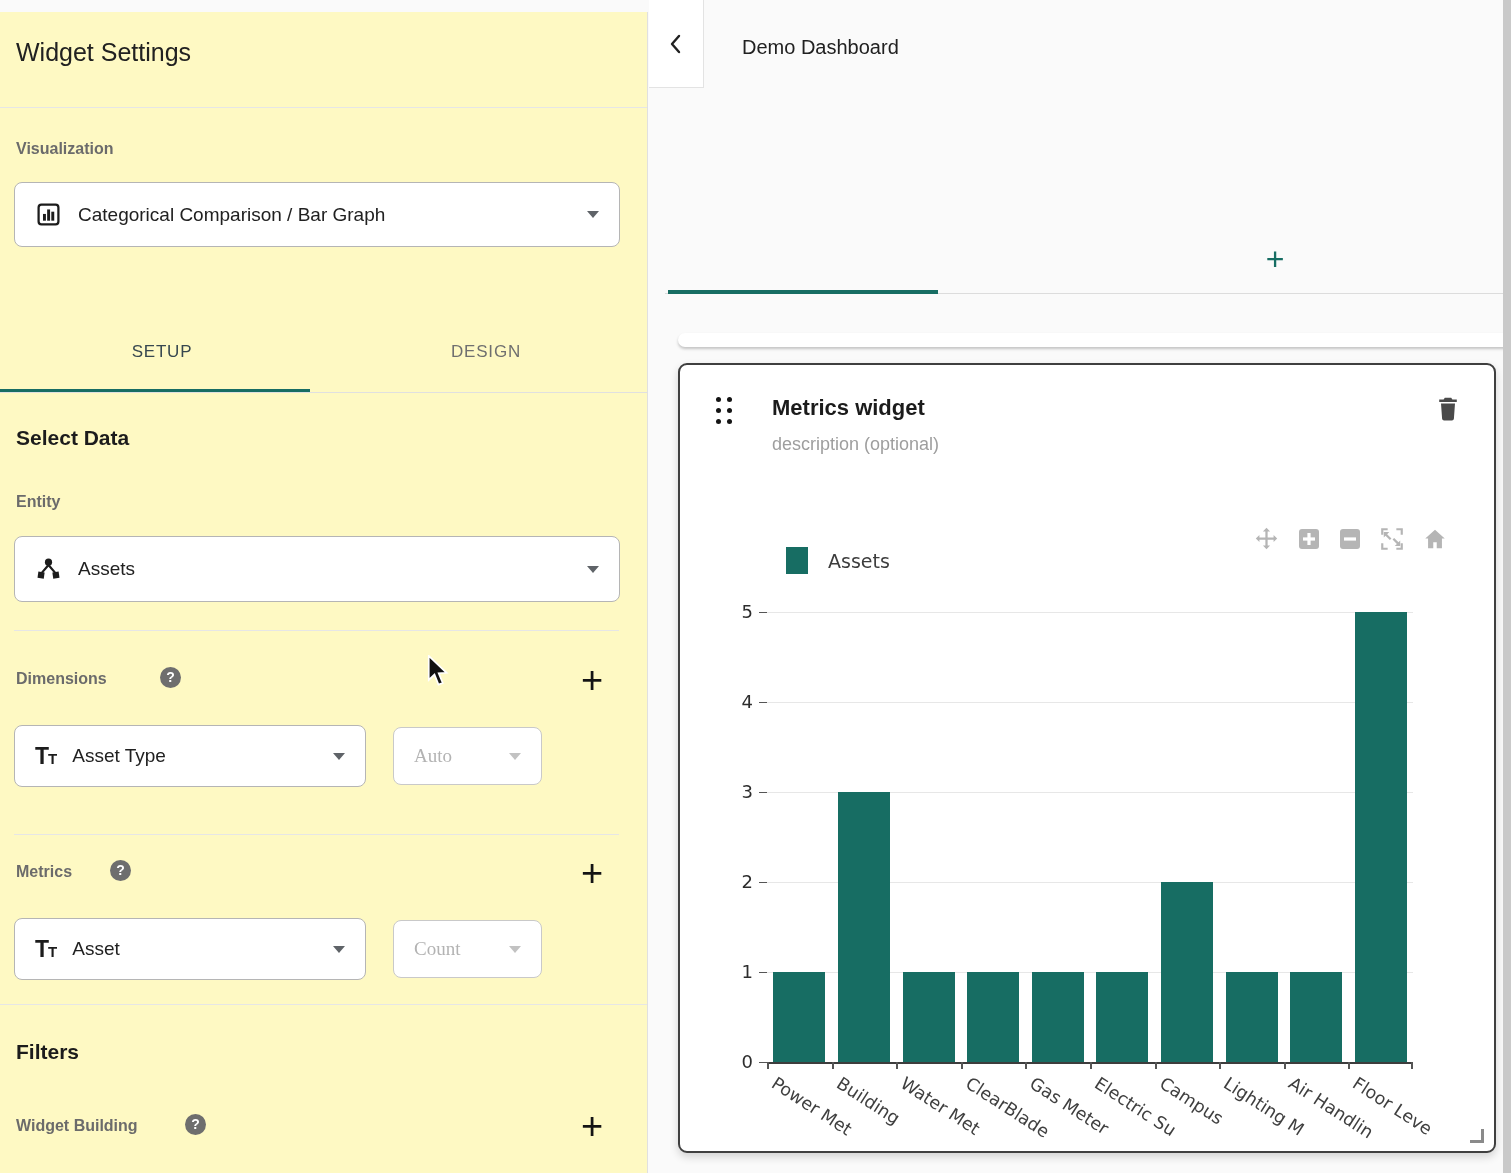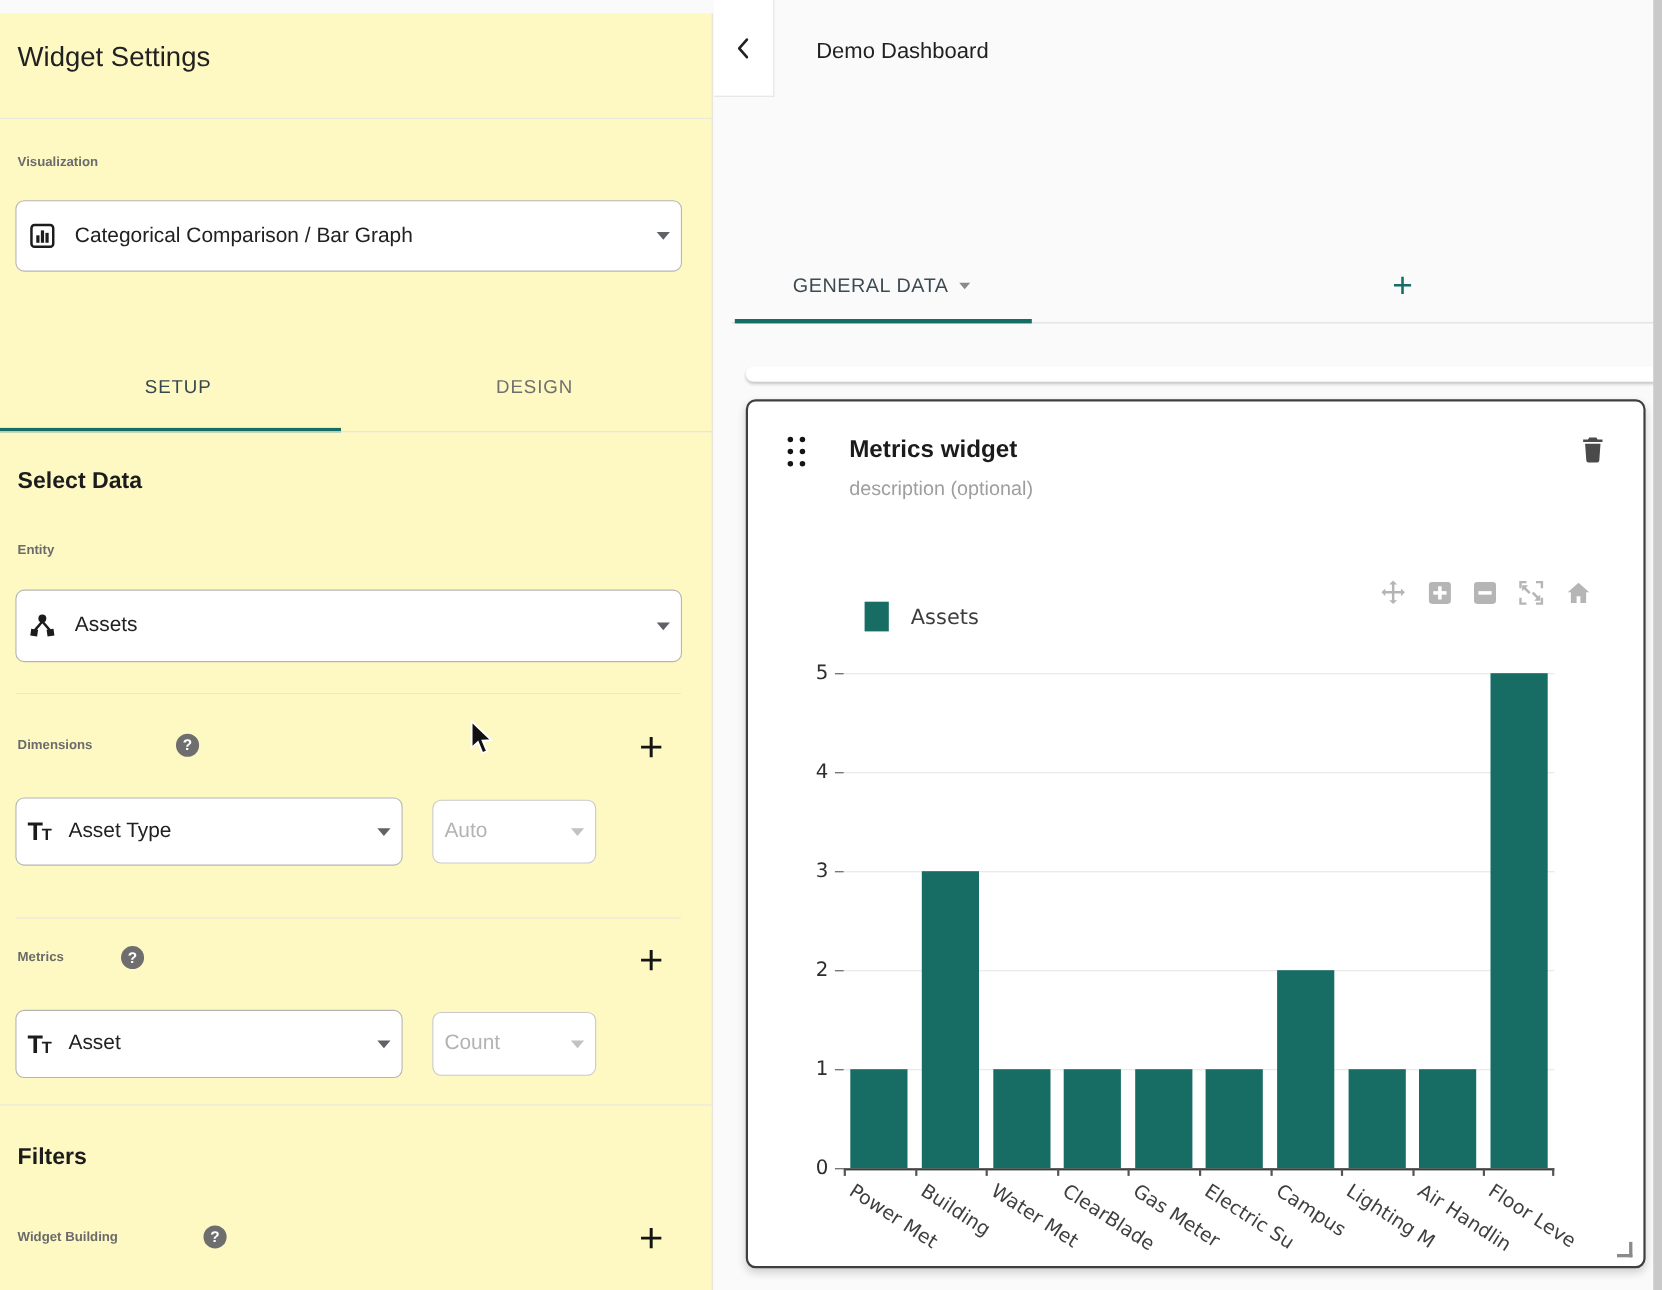--- a/index.html
+++ b/index.html
@@ -5,29 +5,29 @@
   html,body{margin:0;padding:0;}
   .stage{position:relative;width:1511px;height:1173px;overflow:hidden;background:#fafafa;
          font-family:"Liberation Sans",sans-serif;color:#212121;}
 
   
   .panel{position:absolute;left:0;top:12px;width:648px;height:1173px;background:#fef9c3;
          border-right:1px solid #e0e0e0;box-sizing:border-box;}
   .panel-title{position:absolute;left:16px;top:26px;font-size:25px;color:#212121;}
   .hdiv{position:absolute;left:0;right:0;height:0;border-top:1px solid #e6e6e6;}
   .hdiv.inset{left:14px;right:28px;}
-  .lbl{position:absolute;font-size:12px;font-weight:700;color:#6b6b6b;}
+  .lbl{position:absolute;font-size:16px;font-weight:700;color:#6b6b6b;}
   .h2{position:absolute;font-size:21px;font-weight:700;color:#1c1c1c;}
 
   .sel{position:absolute;display:flex;align-items:center;gap:16px;background:#fff;
-       border:1px solid #b5b5b5;border-radius:8px;box-sizing:border-box;padding:0 10px;
+       border:1px solid #b5b5b5;border-radius:8px;box-sizing:border-box;padding:0 20px;
        font-size:19px;color:#212121;cursor:pointer;}
   .sel .caret{margin-left:auto;width:0;height:0;border-left:6px solid transparent;
        border-right:6px solid transparent;border-top:7px solid #5f6368;}
-  .sel.disabled{color:#b3b3b3;border-color:#c9c9c9;}
+  .sel.disabled{color:#b3b3b3;border-color:#c9c9c9;font-family:Liberation Serif, serif;}
   .sel.disabled .caret{border-top-color:#c2c2c2;}
 
   .tt-icon{font-weight:800;color:#1c1c1c;letter-spacing:-1px;white-space:nowrap;text-align:center;}
   .tt-icon .big{font-size:23px;}
   .tt-icon .small{font-size:15px;}
 
   .help{display:inline-block;width:21px;height:21px;border-radius:50%;background:#6e6e6e;
         color:#fff;font-size:14px;font-weight:700;line-height:21px;text-align:center;
         vertical-align:middle;}
   .plus-btn{position:absolute;font-size:38px;font-weight:400;color:#141414;line-height:36px;
@@ -200,24 +200,20 @@
         <svg width="24" height="28" viewBox="0 0 24 28">
           <polyline points="15,6 8,14 15,22" fill="none" stroke="#212121" stroke-width="2.4" stroke-linecap="round" stroke-linejoin="round"></polyline>
         </svg>
       </span>
     </div>
 
     <div class="dash-title">Demo Dashboard</div>
 
     <div class="tabbar">
       <div class="baseline"></div>
-      <div class="dtab active" style="left:0;width:273px">
-        <span>GENERAL DATA</span>
-        <span class="tcaret"></span>
-      </div>
       <button class="add-tab">+</button>
       <div class="underline"></div>
     </div>
 
     <div class="canvas-edge"></div>
 
     <div class="card">
       <div class="drag">
         <i></i>
           <i></i>

